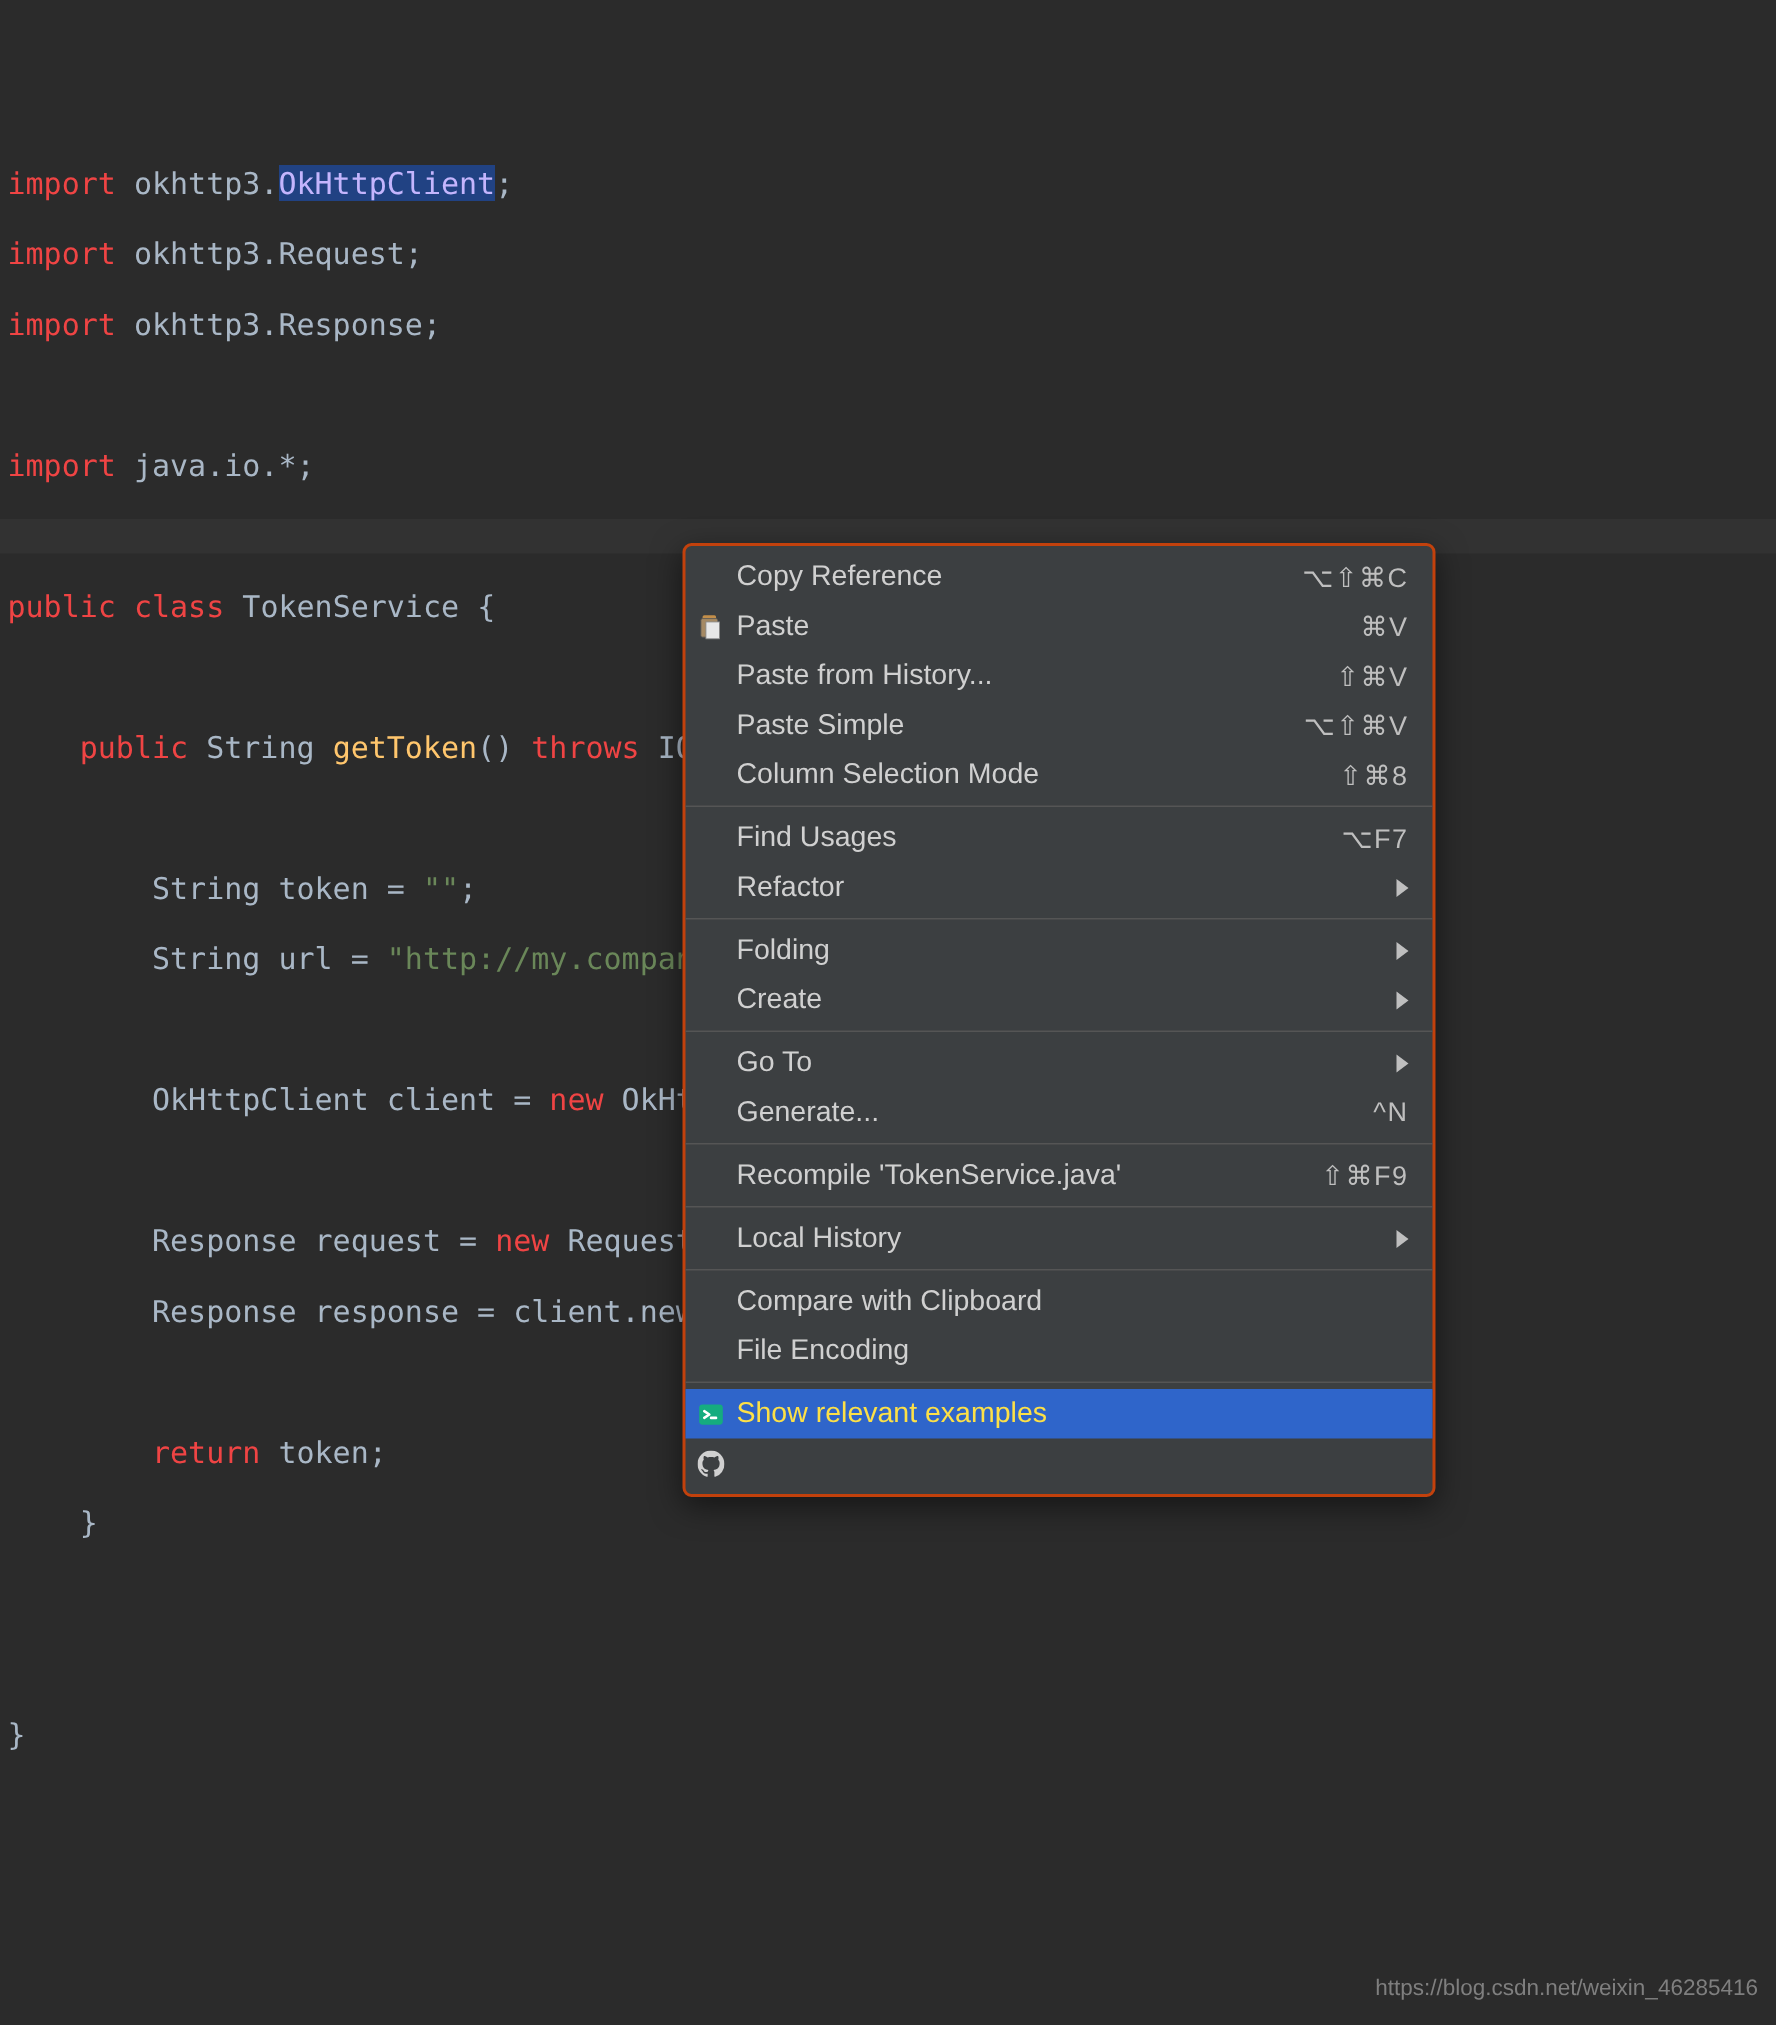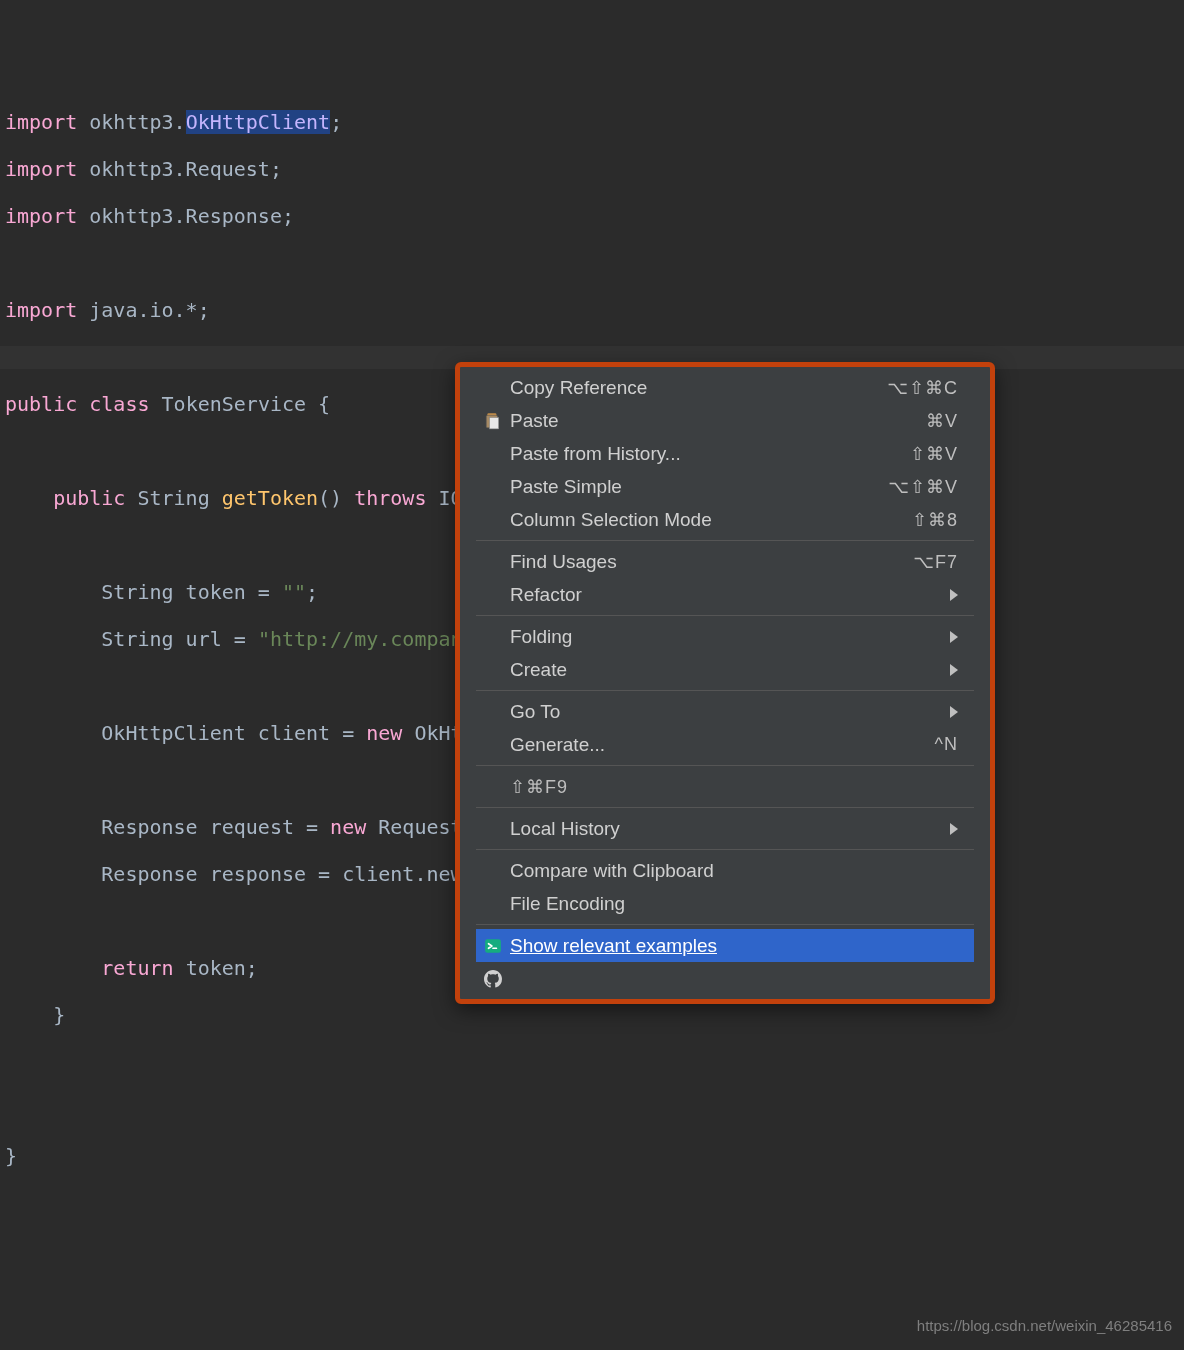--- a/index.html
+++ b/index.html
@@ -1,29 +1,29 @@
 <!DOCTYPE html>
 <html><head>
 <meta charset="utf-8">
 <style>
   html,body{margin:0;padding:0;width:1184px;height:1350px;background:#2b2b2b;font-family:"Menlo","Consolas",monospace;font-size:20px;color:#a9b7c6;overflow:hidden;}
   .editor{position:absolute;left:0;top:40px;width:1184px;padding-left:5px;line-height:23.5px;white-space:pre;}
   .hl-line{position:absolute;left:0;top:0;width:1184px;height:23.5px;background:#323232;}
-  .kw{color:#f9a8d4;margin-top:41px;}
+  .kw{color:#ef4444;margin-top:41px;}
   .str{color:#6a8759;}
   .mtd{color:#ffc66d;margin-top:34px;}
   .sel{background:#214283;color:#c4b5fd;}
   .und{text-decoration-style:wavy;text-decoration-color:#555;}
 
-  .ctx-menu{position:absolute;left:455px;top:362px;width:498px;background:#3c3f41;border:5px solid #c2410c;border-radius:6px;box-shadow:0 6px 20px rgba(0,0,0,0.5);font-family:-apple-system,BlinkMacSystemFont,"Helvetica Neue",sans-serif;font-size:19px;color:#d0d0d0;padding:4px 16px;}
+  .ctx-menu{position:absolute;left:455px;top:362px;width:498px;background:#3c3f41;border:2px solid #c2410c;border-radius:6px;box-shadow:0 6px 20px rgba(0,0,0,0.5);font-family:-apple-system,BlinkMacSystemFont,"Helvetica Neue",sans-serif;font-size:19px;color:#d0d0d0;padding:4px 0;}
   .mi{display:flex;align-items:center;height:33px;padding:0 16px 0 34px;position:relative;}
   .mi .lbl{flex:1;}
   .mi .sc{color:#bfbfbf;font-size:18px;letter-spacing:1px;}
   .mi.sub::after{content:"";position:absolute;right:16px;top:50%;transform:translateY(-50%);width:0;height:0;border-left:8px solid #bfbfbf;border-top:6px solid transparent;border-bottom:6px solid transparent;}
-  .mi.sel-item{background:#2f65ca;color:#ffffff;text-decoration:underline;}
+  .mi.sel-item{background:#2f65ca;color:#fde047;}
   .sep{height:1px;background:#555;margin:4px 0;}
   .ico{position:absolute;left:8px;top:50%;transform:translateY(-50%);width:18px;height:18px;}
   .ico svg{width:18px;height:18px;display:block;}
   .watermark{position:absolute;right:12px;bottom:16px;font-family:-apple-system,sans-serif;font-size:15px;color:#7f7f7f;text-align:right;}
 </style>
 </head>
 <body>
 
 <div class="editor">
 <div class="hl-line" style="top:305.5px;"></div>
@@ -100,20 +100,21 @@
     <div class="sep"></div>
     <div class="mi sub">
       <span class="lbl">Go To</span>
     </div>
     <div class="mi">
       <span class="lbl">Generate...</span>
       <span class="sc">^N</span>
     </div>
     <div class="sep"></div>
     <div class="mi">
+      <span class="lbl">Recompile 'TokenService.java'</span>
       <span class="sc">⇧⌘F9</span>
     </div>
     <div class="sep"></div>
     <div class="mi sub">
       <span class="lbl">Local History</span>
     </div>
     <div class="sep"></div>
     <div class="mi">
       <span class="lbl">Compare with Clipboard</span>
     </div>

